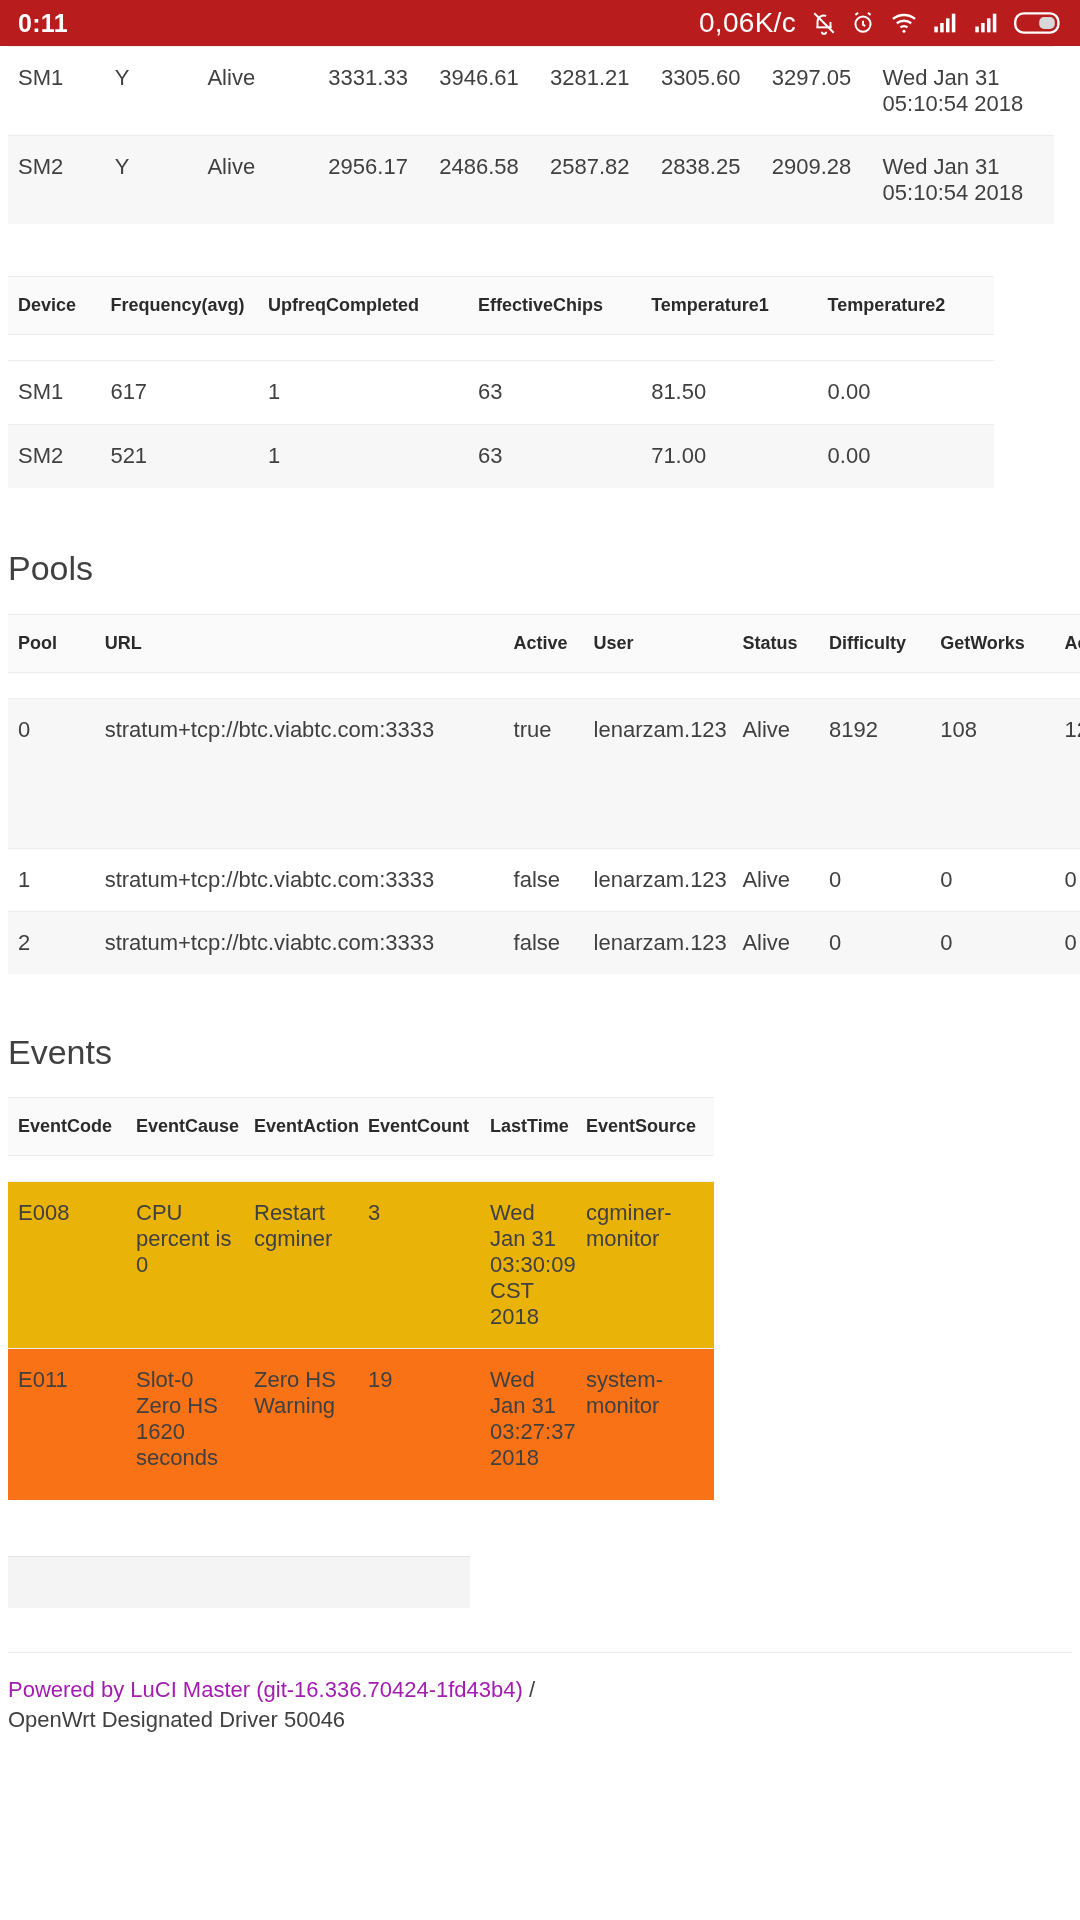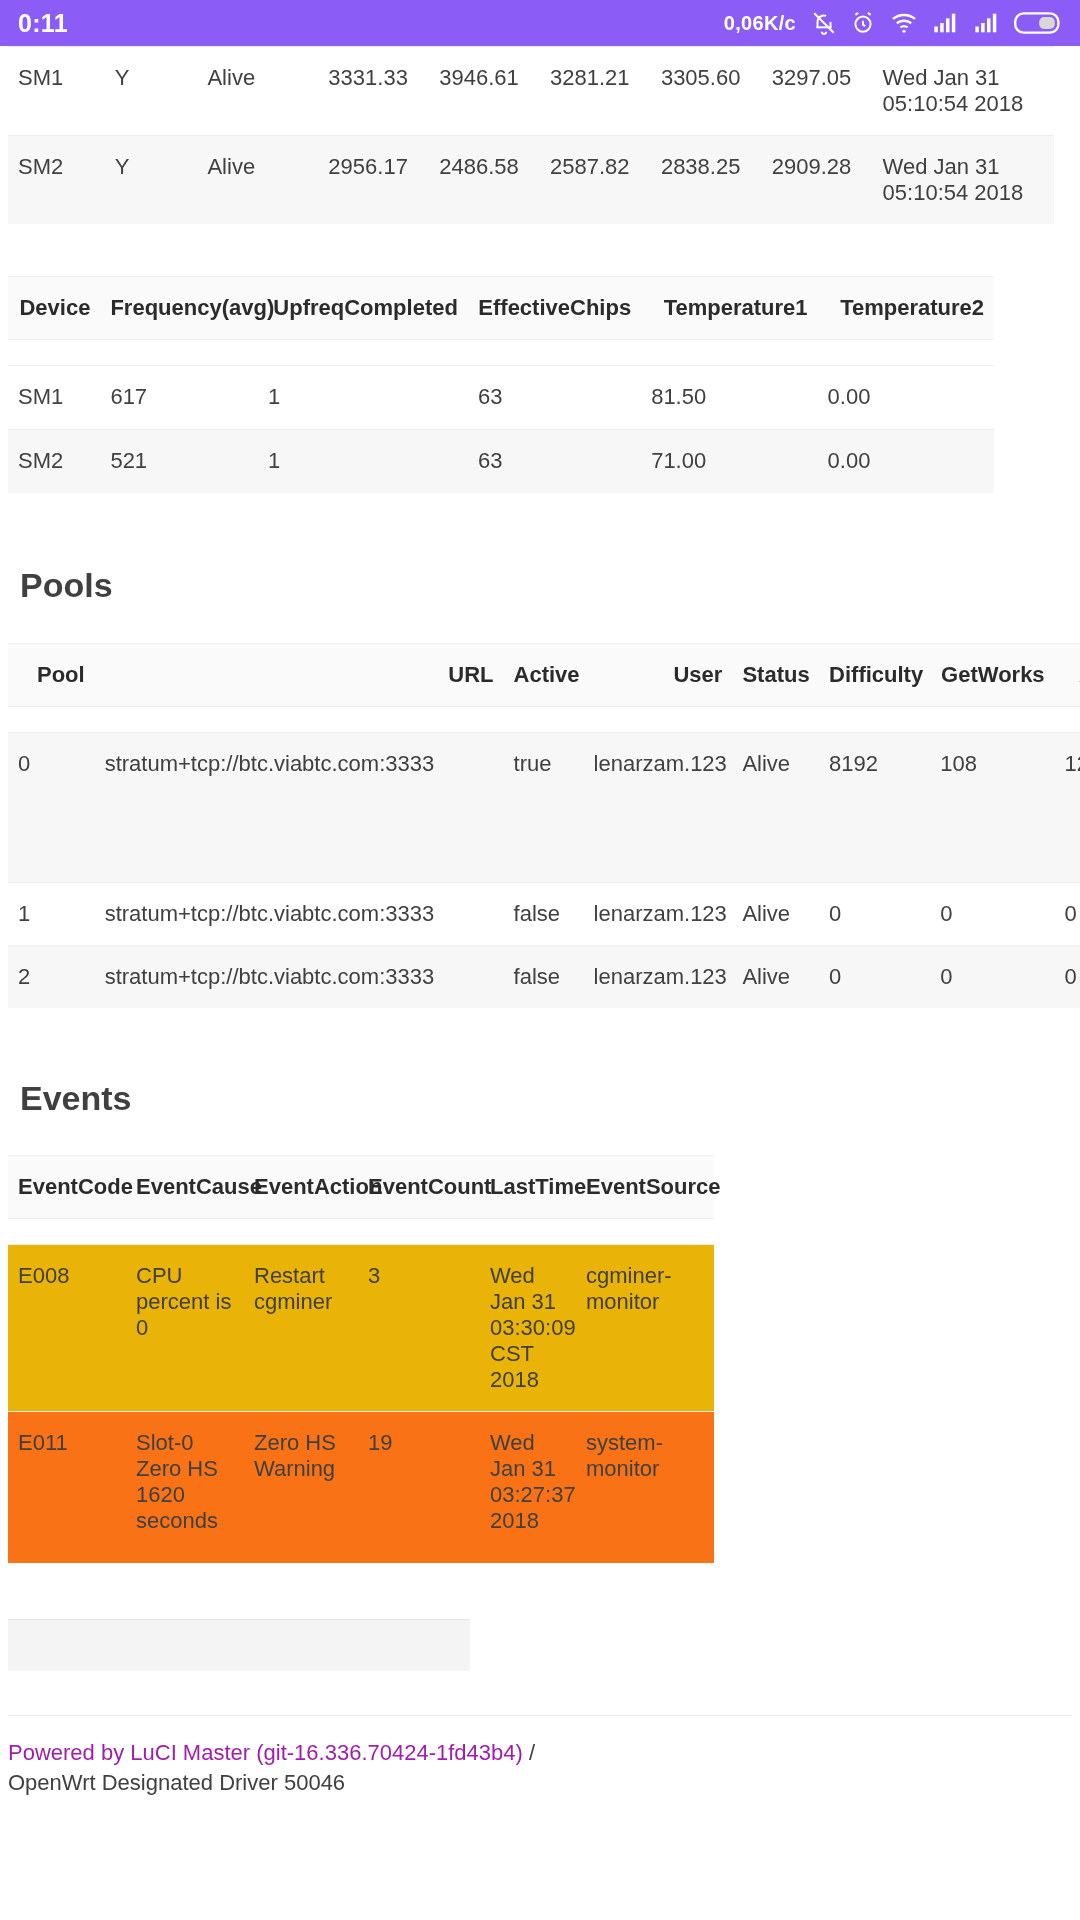--- a/index.html
+++ b/index.html
@@ -7,60 +7,60 @@
     margin: 0; padding: 0;
     width: 1080px; height: 1920px;
     background: #ffffff;
     font-family: "Liberation Sans", sans-serif;
     overflow: hidden;
   }
 
   
   .statusbar {
     height: 46px;
-    background: #8b5cf6;
+    background: #b91c1c;
     color: #ffffff;
     display: flex;
     align-items: center;
     padding: 0 18px;
     font-size: 25px;
     font-weight: bold;
     letter-spacing: 0.3px;
   }
   .statusbar .clock { flex: 0 0 auto; }
   .statusbar .spacer { flex: 1 1 auto; }
   .statusbar .tray {
     display: flex;
     align-items: center;
     gap: 13px;
   }
-  .statusbar .netspeed { font-size: 20px; font-weight: bold; margin-right: 2px; }
+  .statusbar .netspeed { font-size: 28px; font-weight: normal; margin-right: 2px; }
   .sbicon { display: block; }
 
   
   .page {
     position: relative;
     width: 1080px;
     height: 1874px;
     overflow: hidden;
     background: #fff;
   }
 
   
   table.tbl {
     border-collapse: collapse;
     font-size: 22px;
     color: #404040;
     table-layout: fixed;
   }
   table.tbl th {
-    text-align: right;
+    text-align: left;
     font-weight: bold;
     color: #2b2b2b;
-    font-size: 22px;
+    font-size: 18px;
     padding: 18px 10px;
     background: #fafafa;
     border-top: 1px solid #ededed;
     border-bottom: 1px solid #ededed;
     vertical-align: middle;
     white-space: nowrap;
   }
   table.tbl td {
     padding: 18px 10px;
     vertical-align: top;
@@ -100,23 +100,23 @@
   .t2 .c1 { width: 150px; }
   .t2 .c2 { width: 200px; }
   .t2 .c3 { width: 165px; }
   .t2 .c4 { width: 168px; }
   .t2 .c5 { width: 168px; }
   .t2 tr.body td { height: 64px; }
 
   
   h2.sect {
     font-size: 34px;
-    font-weight: bold;
+    font-weight: normal;
     color: #404040;
-    margin: 12px;
+    margin: 0;
     padding: 0 0 0 8px;
     line-height: 1.1;
   }
 
   
   .t3 { width: 1180px; margin-left: 8px; }
   .t3 th, .t3 td { padding-left: 12px; padding-right: 12px; }
   .t3 .c0 { width: 78px; }
   .t3 .c1 { width: 368px; }
   .t3 .c2 { width: 72px; }

